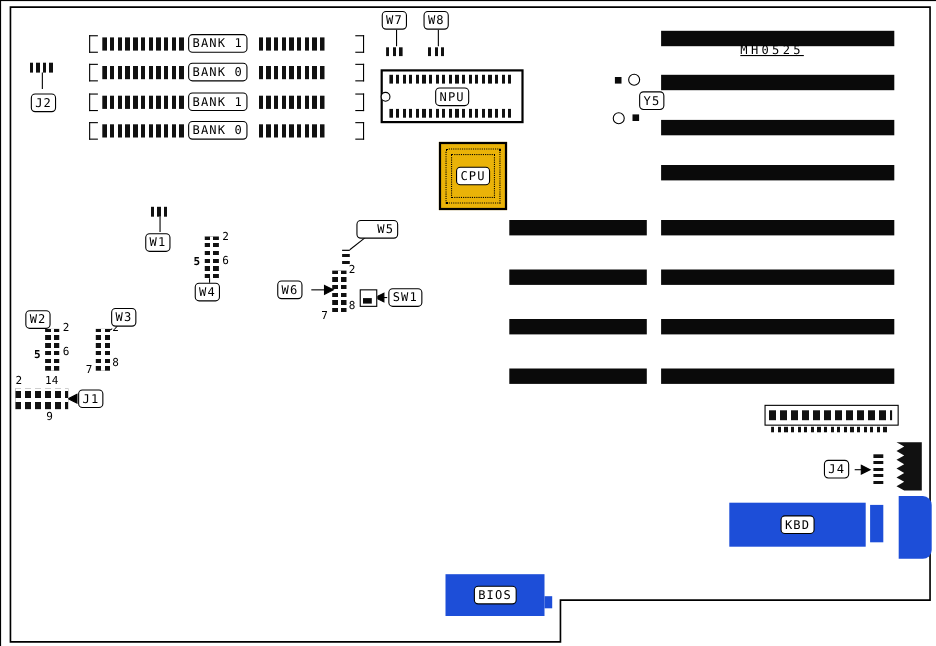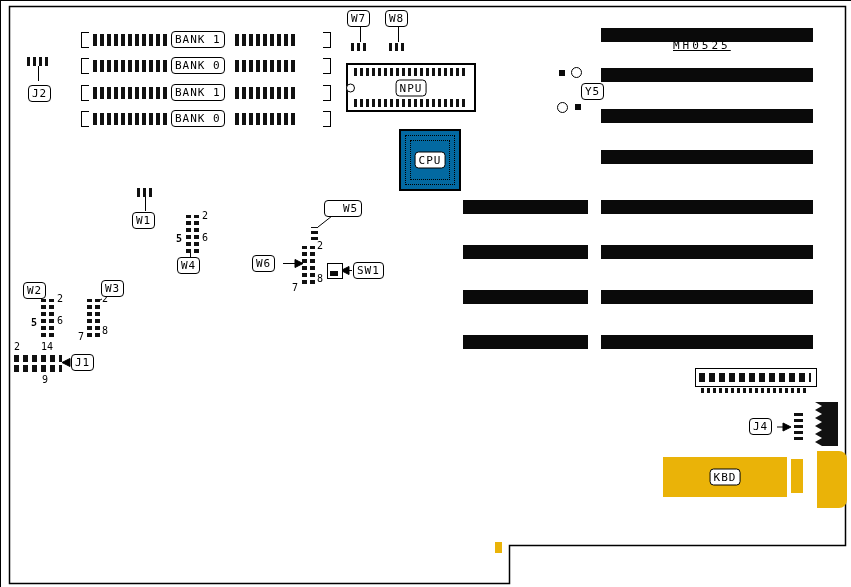--- a/index.html
+++ b/index.html
@@ -5,41 +5,41 @@
   html,body{margin:0;padding:0;background:#fff;}
   .frame{position:relative;width:851px;height:587px;border:1px solid #000;background:#fff;
          font-family:"DejaVu Sans Mono",monospace;overflow:hidden;box-sizing:content-box;}
   .overlay{position:absolute;left:0;top:0;z-index:1;pointer-events:none;}
   .abs{position:absolute;}
   .label-box{position:absolute;z-index:6;border:1px solid #000;border-radius:4px;background:#fff;
              font-size:11px;line-height:15px;height:15px;padding:0 3px;letter-spacing:1px;
              white-space:nowrap;text-align:center;}
   .center-label{left:50%;top:50%;transform:translate(-50%,-50%);}
   .bar{position:absolute;height:14px;background:#0a0a0a;z-index:2;}
-  .blackbox{position:absolute;background:#eab308;z-index:2;}
+  .blackbox{position:absolute;background:#1d4ed8;z-index:2;}
   .pins-h{position:absolute;z-index:2;background-image:repeating-linear-gradient(90deg,#111 0 3px,transparent 3px 6px);}
   .pins-v{position:absolute;z-index:2;background-image:repeating-linear-gradient(0deg,#111 0 3px,transparent 3px 6px);}
   .pingrid-v{position:absolute;z-index:2;background-image:
       repeating-linear-gradient(90deg,transparent 0 5px,#fff 5px 8px),
       repeating-linear-gradient(0deg,#111 0 4px,transparent 4px 7px);}
   .pingrid-h{position:absolute;z-index:2;background-image:
       repeating-linear-gradient(0deg,transparent 0 7px,#fff 7px 10px),
       repeating-linear-gradient(90deg,#111 0 5px,transparent 5px 9px);}
   .num{position:absolute;z-index:5;font-size:10px;line-height:10px;background:#fff;}
   .num.bold{font-weight:bold;}
   .bank-row{position:absolute;width:250px;height:18px;z-index:2;}
   .bracket-l{position:absolute;left:0;top:1px;width:7px;height:14px;border:1px solid #000;border-right:none;}
   .bracket-r{position:absolute;right:0;top:1px;width:7px;height:14px;border:1px solid #000;border-left:none;}
   .chips-strip{position:absolute;top:3px;height:12px;
       background-image:repeating-linear-gradient(90deg,#111 0 4px,transparent 4px 7px);}
   .bank-label{top:0;}
   .socket{position:absolute;border:2px solid #000;background:#fff;z-index:2;}
   .notch{position:absolute;left:-2px;top:50%;transform:translateY(-50%);width:7px;height:7px;
          border:1px solid #000;border-radius:50%;background:#fff;}
-  .cpu-sq{position:absolute;border:2px solid #000;background:#0369a1;z-index:2;}
+  .cpu-sq{position:absolute;border:2px solid #000;background:#eab308;z-index:2;}
   .cpu-sq::before{content:"";position:absolute;inset:4px;border:1px dotted #000;}
   .cpu-sq::after{content:"";position:absolute;inset:9px;border:1px dotted #000;}
   .ring{position:absolute;border:1px solid #000;border-radius:50%;background:#fff;z-index:2;}
   .sq{position:absolute;background:#0a0a0a;z-index:2;}
   .plain-text{position:absolute;z-index:4;font-size:11px;letter-spacing:3px;text-decoration:underline;}
   .switch{position:absolute;border:1px solid #000;background:#fff;z-index:2;}
   .strip-box{position:absolute;border:1px solid #000;background:#fff;z-index:2;}
 </style>
 </head>
 <body>
@@ -187,15 +187,18 @@
   <svg class="abs" style="left:812px;top:400px;z-index:2;" width="28" height="46" viewBox="0 0 28 46">
     <path d="M25,1 L25,45 L9,45 L2,41 L9,37 L2,33 L9,29 L2,25 L9,21 L2,17 L9,13 L2,9 L9,5 L2,1 Z" fill="#111"></path>
   </svg>
 
   <div class="blackbox" style="left:662px;top:456px;width:124px;height:40px;">
     <div class="label-box center-label">KBD</div>
   </div>
   <div class="blackbox" style="left:790px;top:458px;width:12px;height:34px;"></div>
   <div class="blackbox" style="left:816px;top:450px;width:30px;height:57px;border-radius:0 8px 8px 0;"></div>
 
+  <div class="blackbox" style="left:404px;top:521px;width:90px;height:38px;">
+    <div class="label-box center-label">BIOS</div>
+  </div>
   <div class="blackbox" style="left:494px;top:541px;width:7px;height:11px;"></div>
 
 </div>
 
 </body></html>

